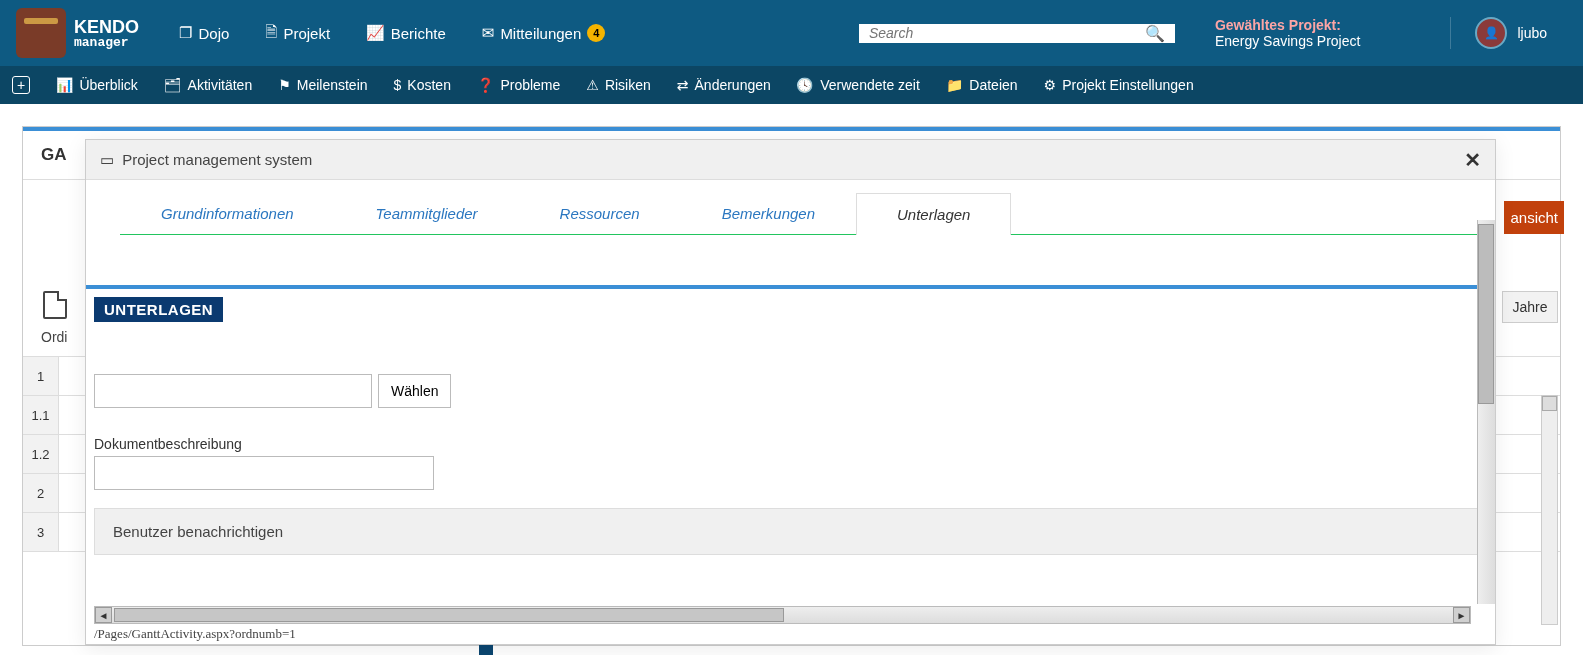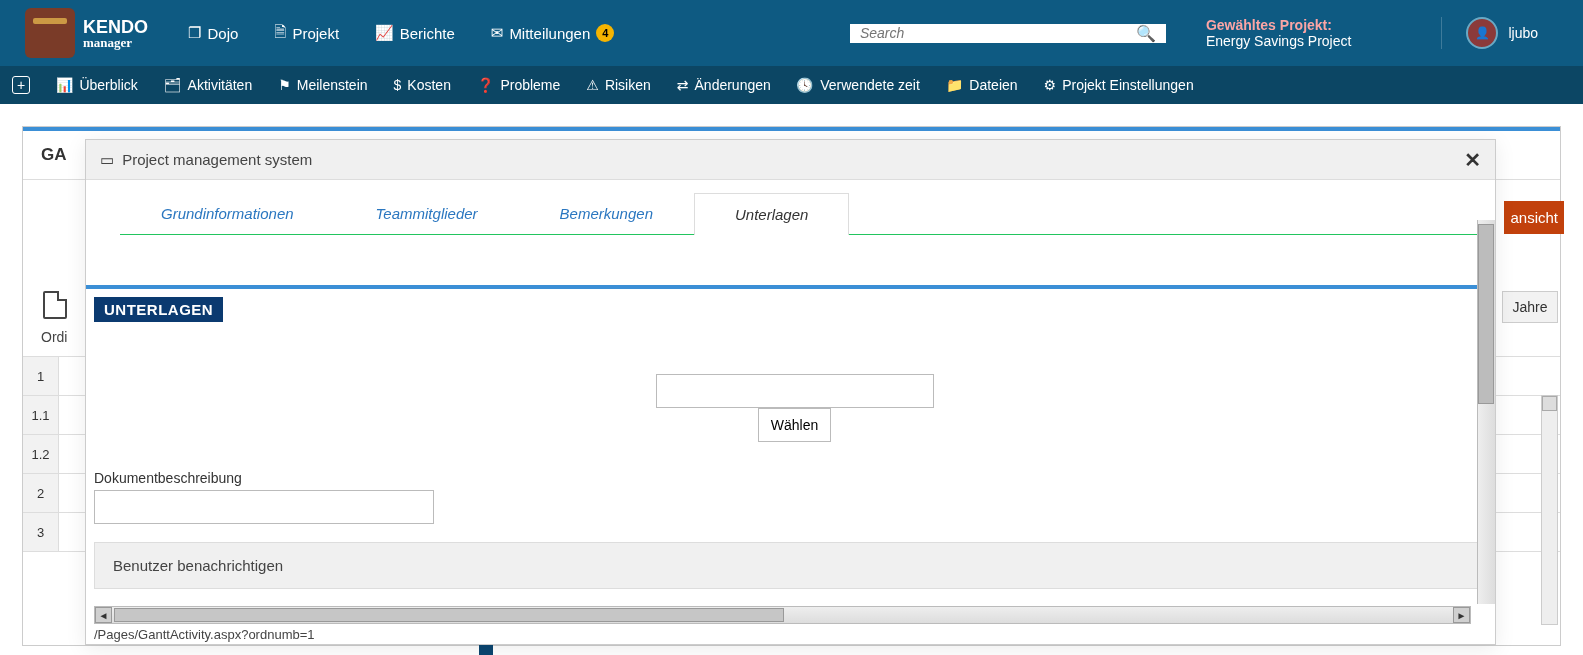--- a/index.html
+++ b/index.html
@@ -1,24 +1,24 @@
 <!DOCTYPE html>
 <html><head>
 <meta charset="utf-8">
 <style>
 * { box-sizing: border-box; margin: 0; padding: 0; }
 body { font-family: "Segoe UI", Arial, sans-serif; font-size: 14px; background: #fff; color: #333; width: 1583px; }
 
 
-.top-header { background: #0e5a82; height: 66px; display: flex; align-items: center; padding: 0 25px; }
+.top-header { background: #0e5a82; height: 66px; display: flex; align-items: center; padding: 0 16px; }
 .logo-area { display: flex; align-items: center; margin-right: 40px; }
 .logo-icon { width: 50px; height: 50px; background: #7a3b28; border-radius: 6px; margin-right: 8px; position: relative; }
 .logo-icon::before { content:""; position:absolute; top:10px; left:8px; right:8px; height:6px; background:#c94; border-radius:2px; }
 .logo-text { color: #fff; font-weight: bold; font-size: 18px; line-height: 1; }
-.logo-text .sub { font-size: 13px; display: block; font-family: Liberation Serif, serif; }
+.logo-text .sub { font-size: 13px; display: block; font-family: Liberation Mono, monospace; }
 .top-nav { display: flex; gap: 36px; }
 .top-nav-item { color: #fff; cursor: pointer; display: flex; align-items: center; gap: 6px; font-size: 15px; }
 .badge { background: #f5b400; color: #000; border-radius: 50%; width: 18px; height: 18px; display: inline-flex; align-items: center; justify-content: center; font-size: 11px; font-weight: bold; }
 .search-box { margin-left: auto; background: #fff; width: 316px; height: 19px; display: flex; align-items: center; padding: 0 10px; }
 .search-box input { border: none; outline: none; flex: 1; font-size: 14px; font-style: italic; color: #888; }
 .search-icon { color: #333; font-size: 16px; }
 .project-info { margin-left: 40px; color: #fff; font-size: 14px; }
 .project-info .label { color: #fca5a5; font-weight: bold; }
 .user-area { margin-left: auto; display: flex; align-items: center; gap: 10px; color: #fff; padding-right: 20px; border-left: 1px solid rgba(255,255,255,0.2); padding-left: 24px; margin-left: 90px; }
 .avatar { width: 32px; height: 32px; border-radius: 50%; border: 2px solid #69a9c5; background: #8b3a3a; display:flex; align-items:center; justify-content:center; font-size:12px; color:#fff; }
@@ -45,34 +45,34 @@
 .dialog-title-left { display:flex; align-items:center; gap:8px; color:#444; font-size:15px; }
 .close-x { font-size: 20px; cursor: pointer; color:#333; font-weight: bold; }
 .dialog-body { display:flex; position:relative; height: calc(100% - 40px); }
 .dialog-content { flex:1; padding: 0; overflow:hidden; }
 .tabs { display:flex; border-bottom:1px solid #22c55e; margin-left: 34px; margin-top: 12px; font-style: italic; }
 .tab { padding: 12px 40px; color: #2b77c0; cursor:pointer; border:1px solid transparent; border-bottom:none; font-size:15px; }
 .tab.active { color:#333; border-color:#ddd; background:#fff; position:relative; top:1px; }
 
 .content-area { border-top:4px solid #3b8fd6; margin-top: 50px; padding: 8px 0 0 8px; }
 .section-title { background:#0b3a70; color:#fff; font-weight:bold; padding:4px 10px; display:inline-block; font-size:15px; letter-spacing:0.5px; }
-.upload-row { margin-top: 52px; display:flex; gap:0; align-items:center;flex-direction:column; }
+.upload-row { margin-top: 52px; display:flex; gap:6px; align-items:center; }
 .file-box { width: 278px; height:34px; border:1px solid #bbb; }
 .choose-btn { height:34px; padding: 0 12px; border:1px solid #bbb; background:#fff; cursor:pointer; font-size:14px; }
 .field-label { margin-top: 28px; font-size:14px; color:#333; }
 .desc-input { width:340px; height:34px; border:1px solid #bbb; margin-top:4px; padding: 0 6px; }
 .notify-bar { margin-top: 18px; background:#f0f0f0; border:1px solid #ddd; padding:14px 18px; font-size:15px; color:#444; }
 
 .inner-scroll { position:absolute; right:0; top:40px; bottom:40px; width:18px; background: linear-gradient(90deg,#eee,#ddd); border-left:1px solid #bbb; }
 .inner-scroll-thumb { background:#bcbcbc; border:1px solid #999; width:16px; height:180px; margin-top:4px; }
 .h-scroll { position:absolute; left:8px; right:24px; bottom:20px; height:18px; background: linear-gradient(#eee,#ddd); border:1px solid #bbb; display:flex; align-items:center; }
 .h-arrow { width:17px; height:16px; background:#d0d0d0; border:1px solid #999; display:flex; align-items:center; justify-content:center; font-size:10px; }
 .h-thumb { flex:1; margin:0 2px; height:14px; background:#c6c6c6; border:1px solid #999; max-width:1220px; }
 
-.bottom-path { position:absolute; left:8px; bottom:2px; font-size:13px; color:#444; }
+.bottom-path { position:absolute; left:8px; bottom:2px; font-size:13px; color:#444;font-family:Liberation Serif, serif; }
 
 .right-side-btn { position:absolute; right:-4px; top:74px; background:#c2410c; color:#fff; padding:8px 6px; font-size:15px; }
 .doc-icon { position:absolute; left:20px; top:164px; width:24px; height:28px; border:2px solid #444; border-radius:2px; }
 .doc-icon::after { content:""; position:absolute; right:-2px; top:-2px; width:8px; height:8px; background:#fff; border-left:2px solid #444; border-bottom:2px solid #444; }
 
 .year-box { position:absolute; right:2px; top:164px; width:56px; height:32px; border:1px solid #ccc; background:#f2f2f2; display:flex; align-items:center; justify-content:center; font-size:14px; }
 
 .mini-scroll { position:absolute; right:2px; top:268px; width:17px; background:#eee; border:1px solid #ccc; height:230px; }
 .mini-btn { width:15px; height:15px; background:#ddd; border:1px solid #aaa; margin:0; }
 
@@ -211,20 +211,21 @@
           <span>▭</span>
           <span>Project management system</span>
         </div>
         <span class="close-x">✕</span>
       </div>
       <div class="dialog-body">
         <div class="dialog-content">
           <div class="tabs">
             <div class="tab">Grundinformationen</div>
             <div class="tab">Teammitglieder</div>
+            <div class="tab">Ressourcen</div>
             <div class="tab">Bemerkungen</div>
             <div class="tab active">Unterlagen</div>
           </div>
 
           <div class="content-area">
             <div class="section-title">UNTERLAGEN</div>
 
             <div class="upload-row">
               <div class="file-box"></div>
               <button class="choose-btn">Wählen</button>

